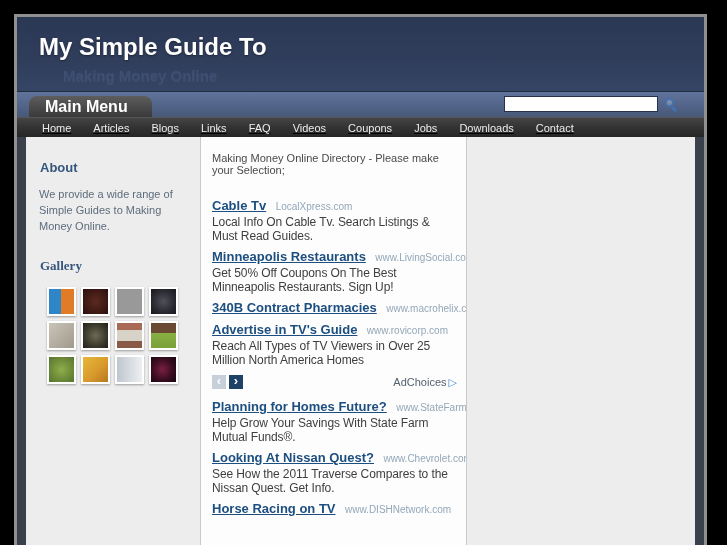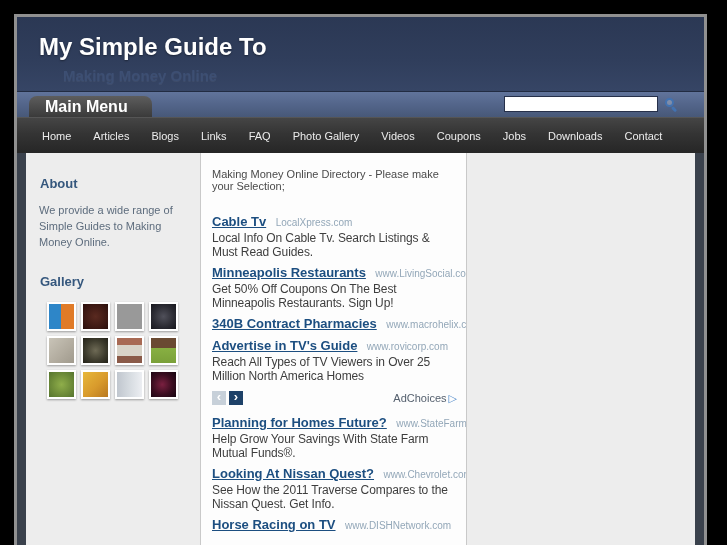--- a/index.html
+++ b/index.html
@@ -64,45 +64,46 @@
     background: rgba(255,255,255,0.25);
   }
   .search-icon .handle {
     position: absolute; left: 9px; top: 9px;
     width: 6px; height: 2.5px; background: #4272b0;
     transform: rotate(45deg); transform-origin: 0 0;
     border-radius: 2px;
   }
   
   .navbar {
-    height: 36px;
+    height: 20px;
     background: linear-gradient(180deg, #454545 0%, #343434 45%, #262626 100%);
     border-top: 1px solid #555;
     display: flex; align-items: center;
     padding-left: 14px;
+    text-decoration: underline;
   }
   .nav-item {
     color: #ececec; font-size: 11px;
     padding: 0 11px; line-height: 20px;
     cursor: pointer; white-space: nowrap;
   }
   
   .content {
     display: flex;
     height: calc(100% - 121px);
     padding-left: 9px;
   }
   .sidebar {
     width: 174px; background: #ededed; overflow: hidden;
   }
   .sb-heading {
     color: #35577d; font-weight: bold; font-size: 13px;
     margin: 23px 0 0 14px;
   }
-  .sb-heading.gallery { margin-top: 24px; }
+  .sb-heading.gallery { margin-top: 24px; font-family: Liberation Serif, serif; }
   .sb-text {
     color: #5d6c7d; font-size: 11px; line-height: 16px;
     margin: 11px 12px 0 13px;
   }
   .thumb-grid {
     margin: 13px 0 0 21px;
     display: grid;
     grid-template-columns: repeat(4, 29px);
     grid-gap: 5px;
   }
@@ -167,21 +168,20 @@
       <div class="handle"></div>
     </div>
   </div>
 
   <div class="navbar">
     <span class="nav-item">Home</span>
     <span class="nav-item">Articles</span>
     <span class="nav-item">Blogs</span>
     <span class="nav-item">Links</span>
     <span class="nav-item">FAQ</span>
-    <span class="nav-item">Photo Gallery</span>
     <span class="nav-item">Videos</span>
     <span class="nav-item">Coupons</span>
     <span class="nav-item">Jobs</span>
     <span class="nav-item">Downloads</span>
     <span class="nav-item">Contact</span>
   </div>
 
   <div class="content">
 
     <div class="sidebar">

